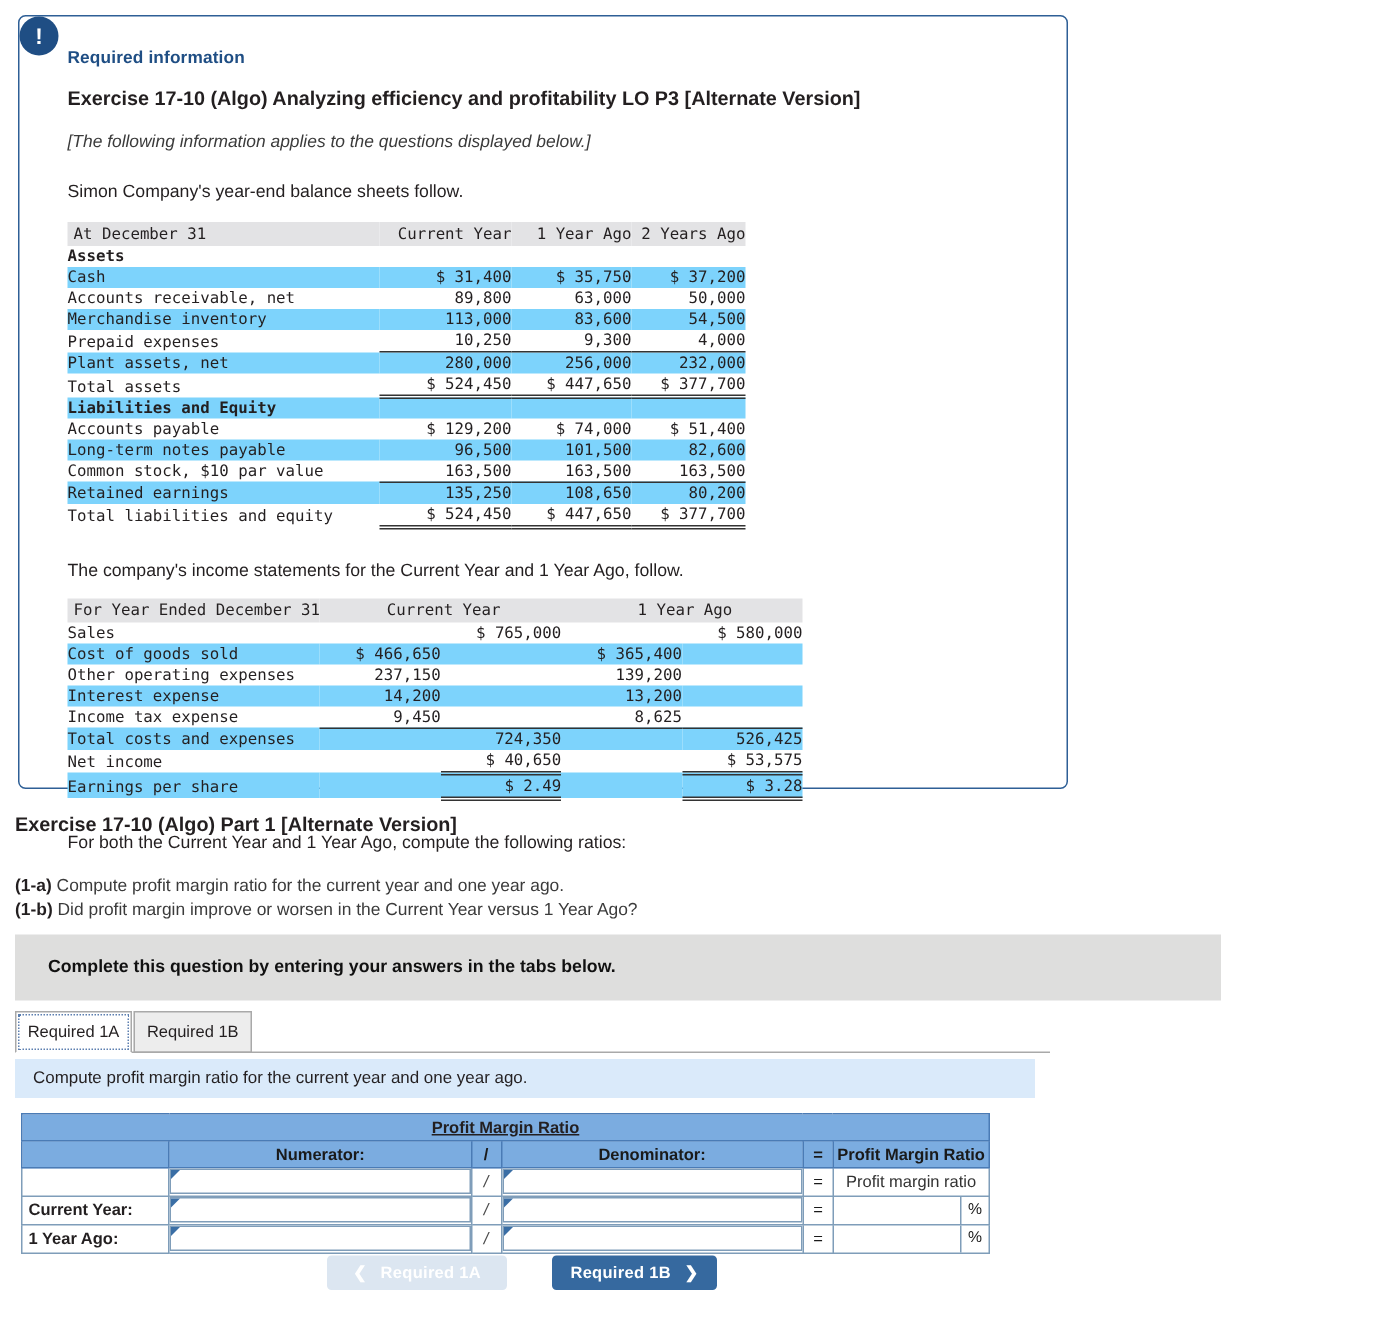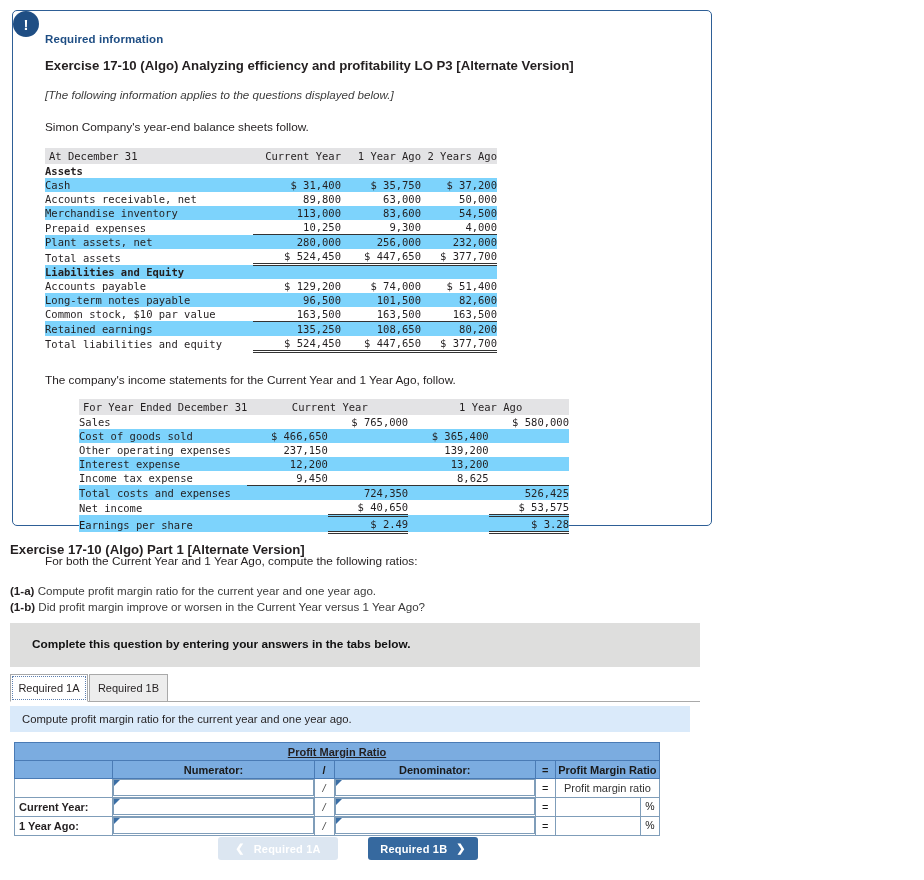--- a/index.html
+++ b/index.html
@@ -57,21 +57,21 @@
 
   
   .part-title{
     position:absolute;left:10px;top:542px;font-weight:bold;font-size:13.2px;
   }
   .q-block{position:absolute;left:10px;top:583px;font-size:11.6px;line-height:16px;color:#3b3b3b;}
   .q-block b{color:#231f20;}
 
   
   .gray-banner{
-    position:absolute;left:10px;top:623px;width:690px;height:44px;
+    position:absolute;left:10px;top:623px;width:804px;height:44px;
     background:#dededd;box-sizing:border-box;
   }
   .gray-banner span{
     position:absolute;left:22px;top:14px;font-weight:bold;font-size:11.8px;color:#111;
   }
 
   
   .tabstrip{position:absolute;left:10px;top:672px;width:690px;height:33px;}
   .tab{
     position:absolute;top:2px;height:28px;box-sizing:border-box;
@@ -245,21 +245,21 @@
           <td class="lbl">Total liabilities and equity</td>
           <td class="num dbl">$ 524,450</td>
           <td class="num dbl">$ 447,650</td>
           <td class="num dbl">$ 377,700</td>
         </tr>
       </tbody>
         </table>
 
       <div class="plain-line lower">The company's income statements for the Current Year and 1 Year Ago, follow.</div>
 
-      <table class="fin" style="width:490px;margin-top:12px;margin-left:34px;">
+      <table class="fin" style="width:490px;margin-top:12px;">
         <colgroup>
           <col style="width:162px">
             <col style="width:82px">
             <col style="width:82px">
             <col style="width:82px">
             <col style="width:82px">
         </colgroup>
         <tbody>
             <tr class="hdr">
           <td class="lbl">For Year Ended December 31</td>
@@ -282,21 +282,21 @@
         </tr>
         <tr>
           <td class="lbl">Other operating expenses</td>
           <td class="num">237,150</td>
           <td></td>
           <td class="num">139,200</td>
           <td></td>
         </tr>
         <tr class="shade">
           <td class="lbl">Interest expense</td>
-          <td class="num">12,200</td>
+          <td class="num">14,200</td>
           <td></td>
           <td class="num">13,200</td>
           <td></td>
         </tr>
         <tr>
           <td class="lbl">Income tax expense</td>
           <td class="num tl-b" style="border-bottom:1.3px solid #333;">9,450</td>
           <td></td>
           <td class="num" style="border-bottom:1.3px solid #333;">8,625</td>
           <td></td>

